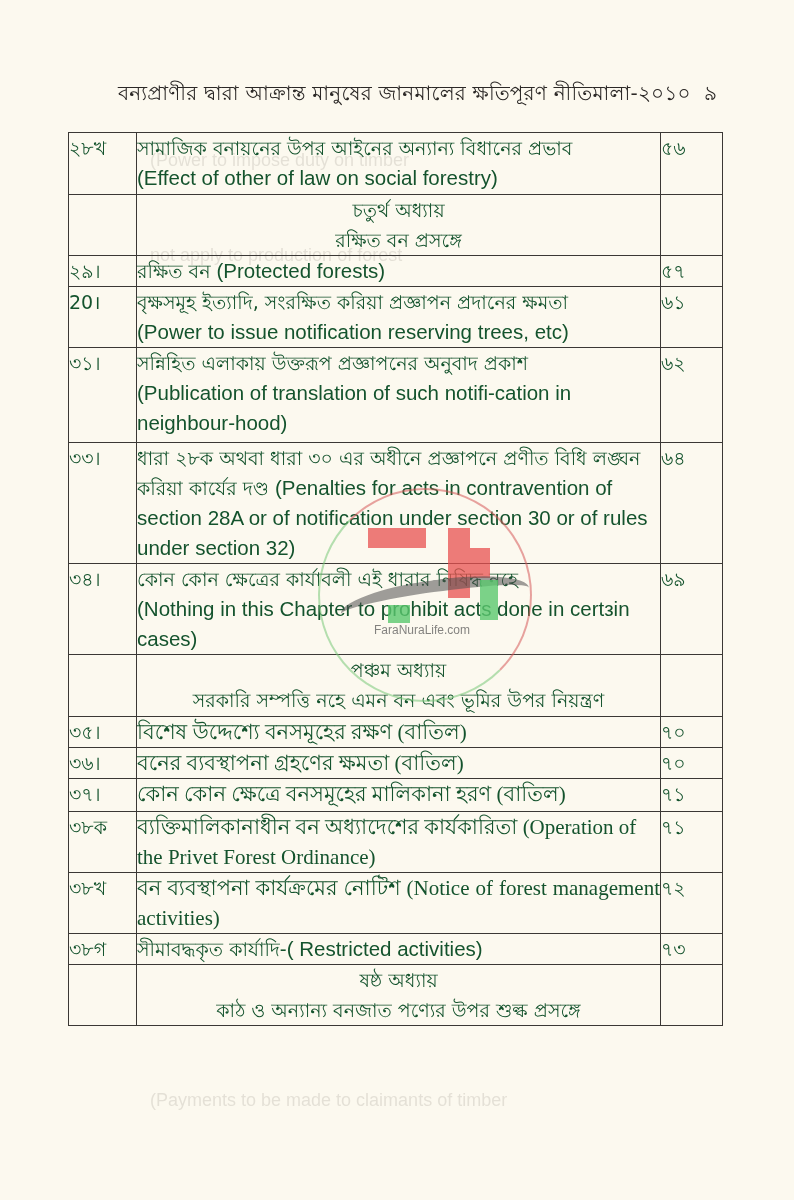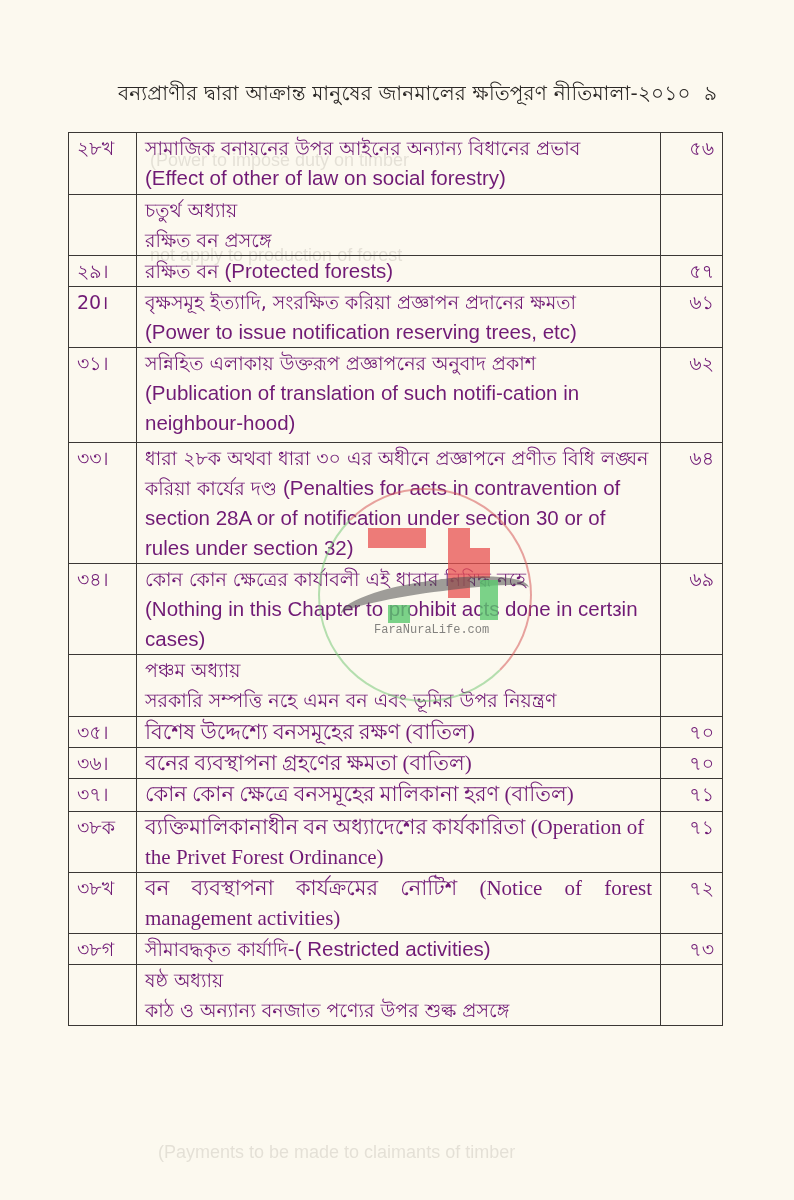--- a/index.html
+++ b/index.html
@@ -45,32 +45,33 @@
     left: 68px;
     width: 654px;
     border-collapse: collapse;
     table-layout: fixed;
     font-size: 19px;
     line-height: 30px;
   }
   table.toc td {
     border: 1.5px solid #3b3835;
     vertical-align: top;
-    padding: 0 8px;
-    color: #701a75;
+    padding: 0 0;
+    color: #14532d;
   }
   col.c-num { width: 68px; }
   col.c-title { width: 524px; }
   col.c-page { width: 62px; }
   td.num { padding-left: 12px; white-space: nowrap; }
-  td.page { padding-left: 14px; text-align: right; }
+  td.page { padding-left: 14px; }
   td.title { padding-left: 10px; }
   .en { font-family: "Liberation Sans", sans-serif; font-size: 20.5px; }
   .serif { font-family: "Liberation Serif", serif; font-size: 21px; }
   tr.chapter td.title {
+    text-align: center;
   }
   .chap-line { display: block; }
   .watermark {
     position: absolute;
     left: 318px;
     top: 488px;
     width: 210px;
     height: 210px;
     border-radius: 50%;
     border: 2px solid rgba(214, 90, 90, 0.55);
@@ -93,32 +94,32 @@
     width: 190px;
     height: 30px;
     border-top: 12px solid rgba(80, 80, 80, 0.55);
     border-radius: 50% 50% 0 0;
     transform: rotate(-8deg);
   }
   .wm-text {
     position: absolute;
     left: 54px;
     top: 133px;
-    font-family: Liberation Mono, monospace;
+    font-family: Liberation Sans, sans-serif;
     font-size: 12px;
     color: rgba(80, 80, 80, 0.7);
     white-space: nowrap;
   }
 </style>
 </head>
 <body>
 
 <div class="ghost" style="left:150px; top:150px;">(Power to impose duty on timber</div>
 <div class="ghost" style="left:150px; top:245px;">not apply to production of forest</div>
-<div class="ghost" style="left:150px; top:1142px;margin-left:8px;">(Payments to be made to claimants of timber</div>
+<div class="ghost" style="left:150px; top:1090px;">(Payments to be made to claimants of timber</div>
 
 <div class="running-header">বন্যপ্রাণীর দ্বারা আক্রান্ত মানুষের জানমালের ক্ষতিপূরণ নীতিমালা-২০১০</div>
 <div class="running-page">৯</div>
 
 <table class="toc">
   <colgroup>
     <col class="c-num">
     <col class="c-title">
     <col class="c-page">
   </colgroup>

